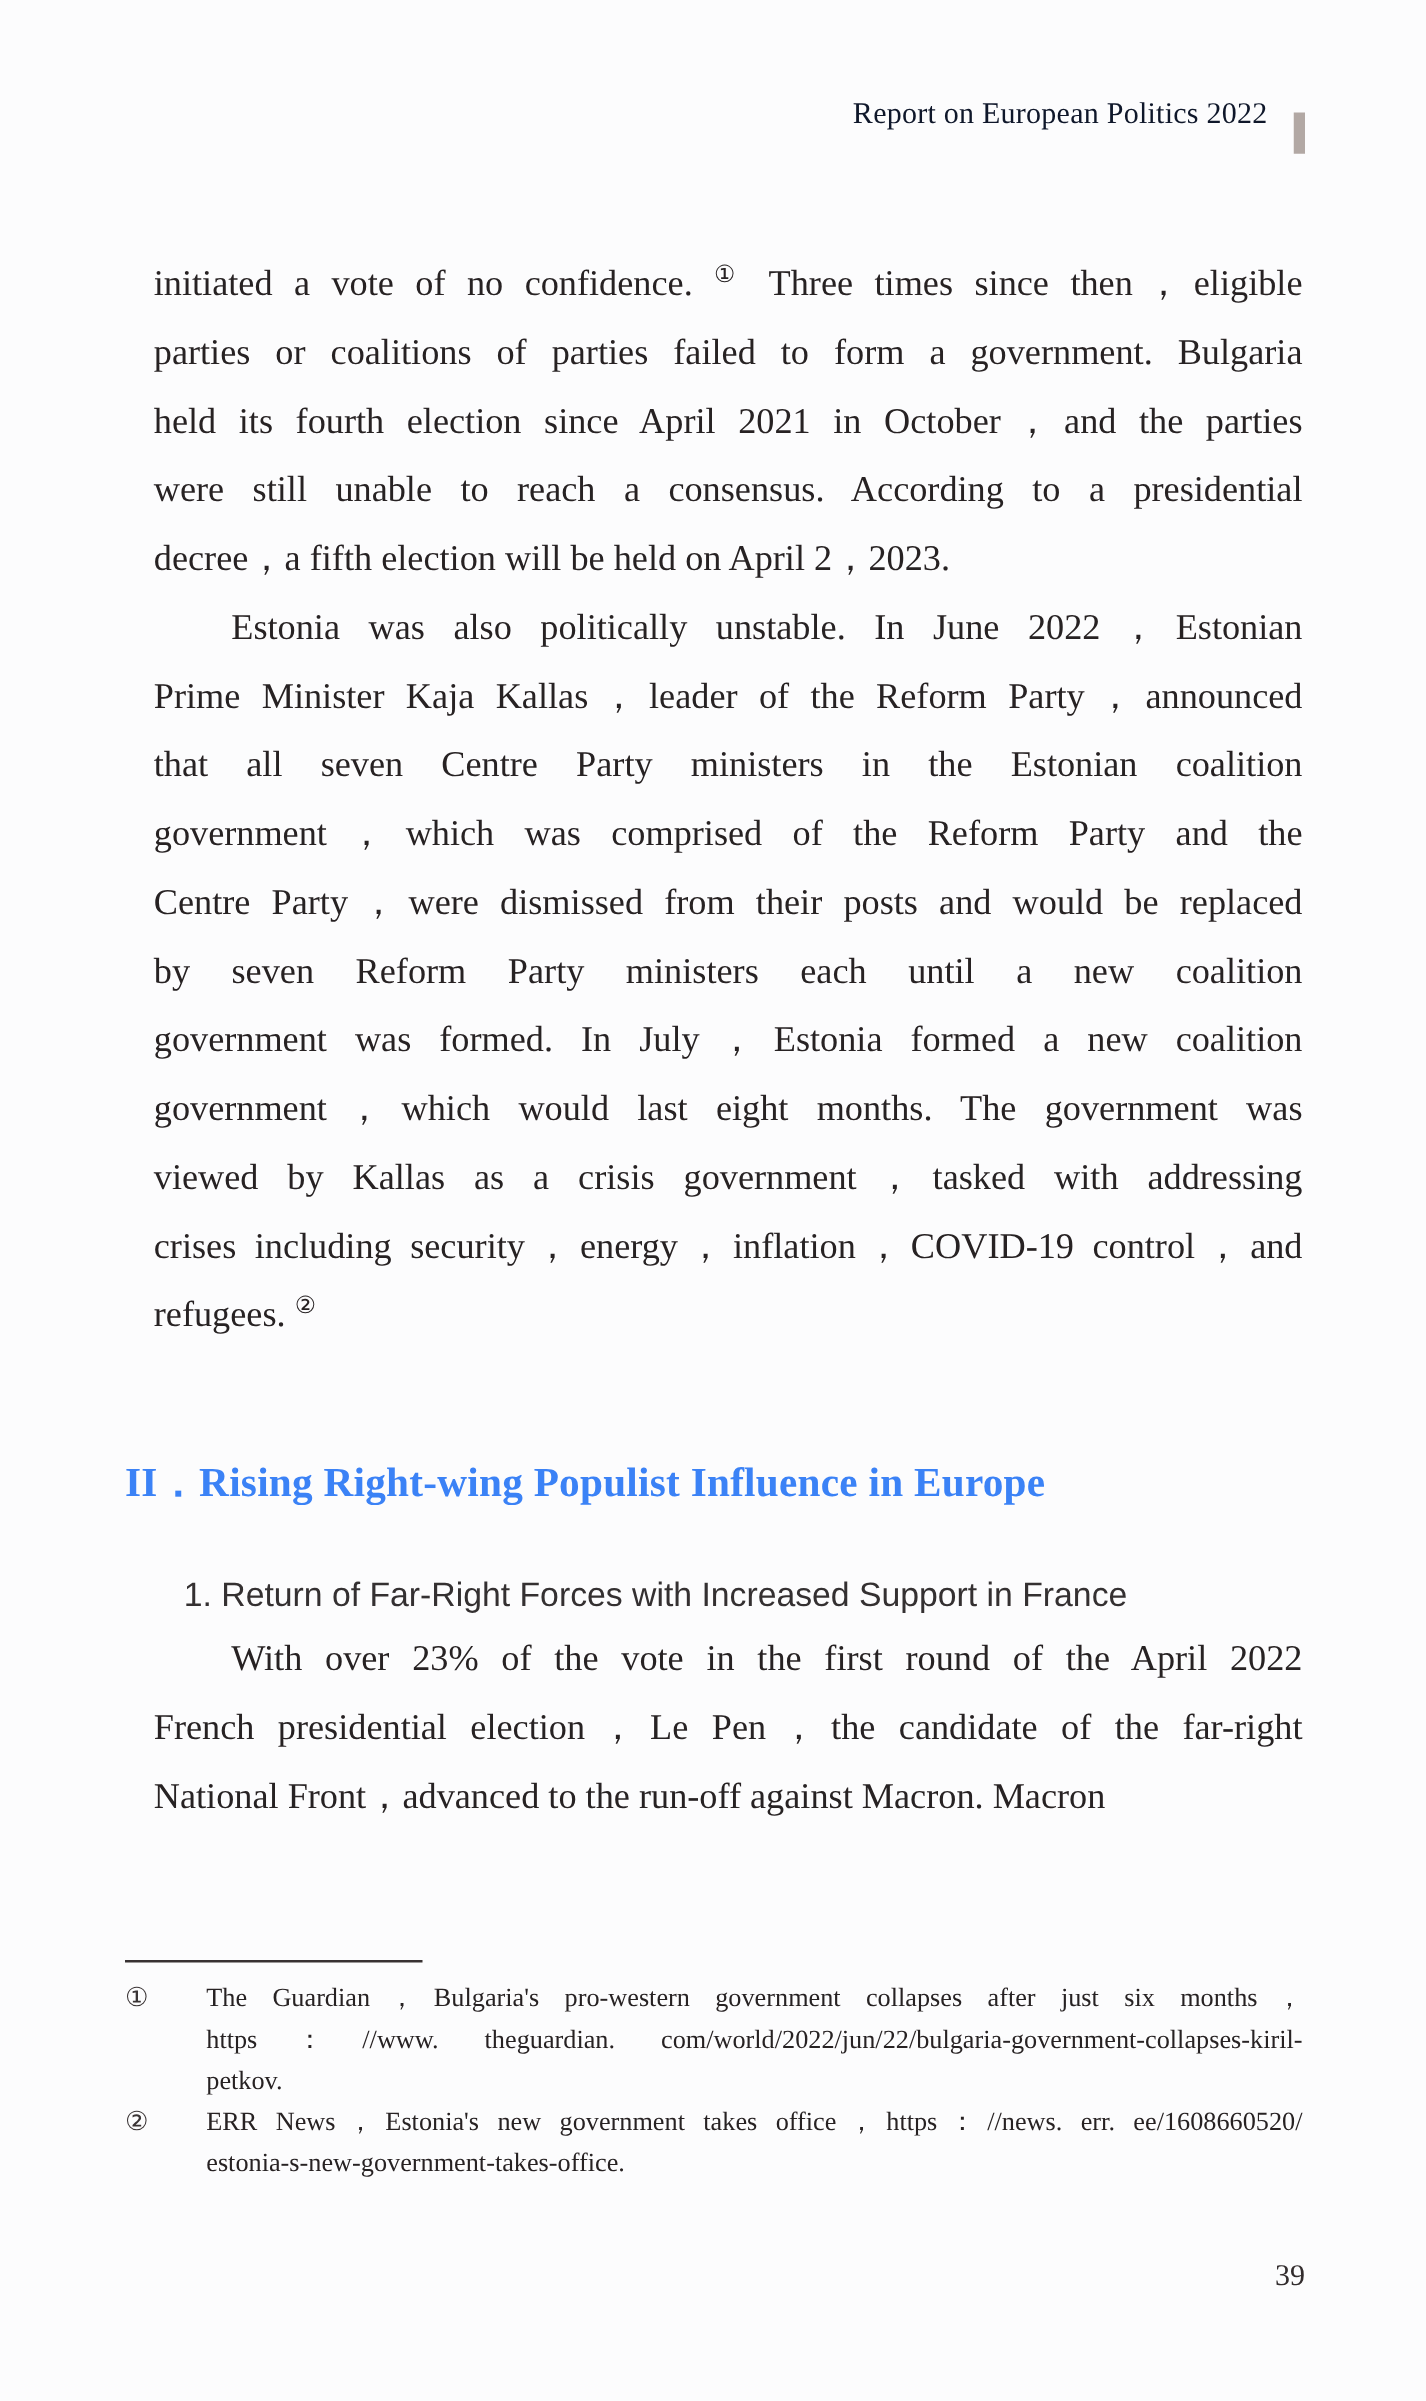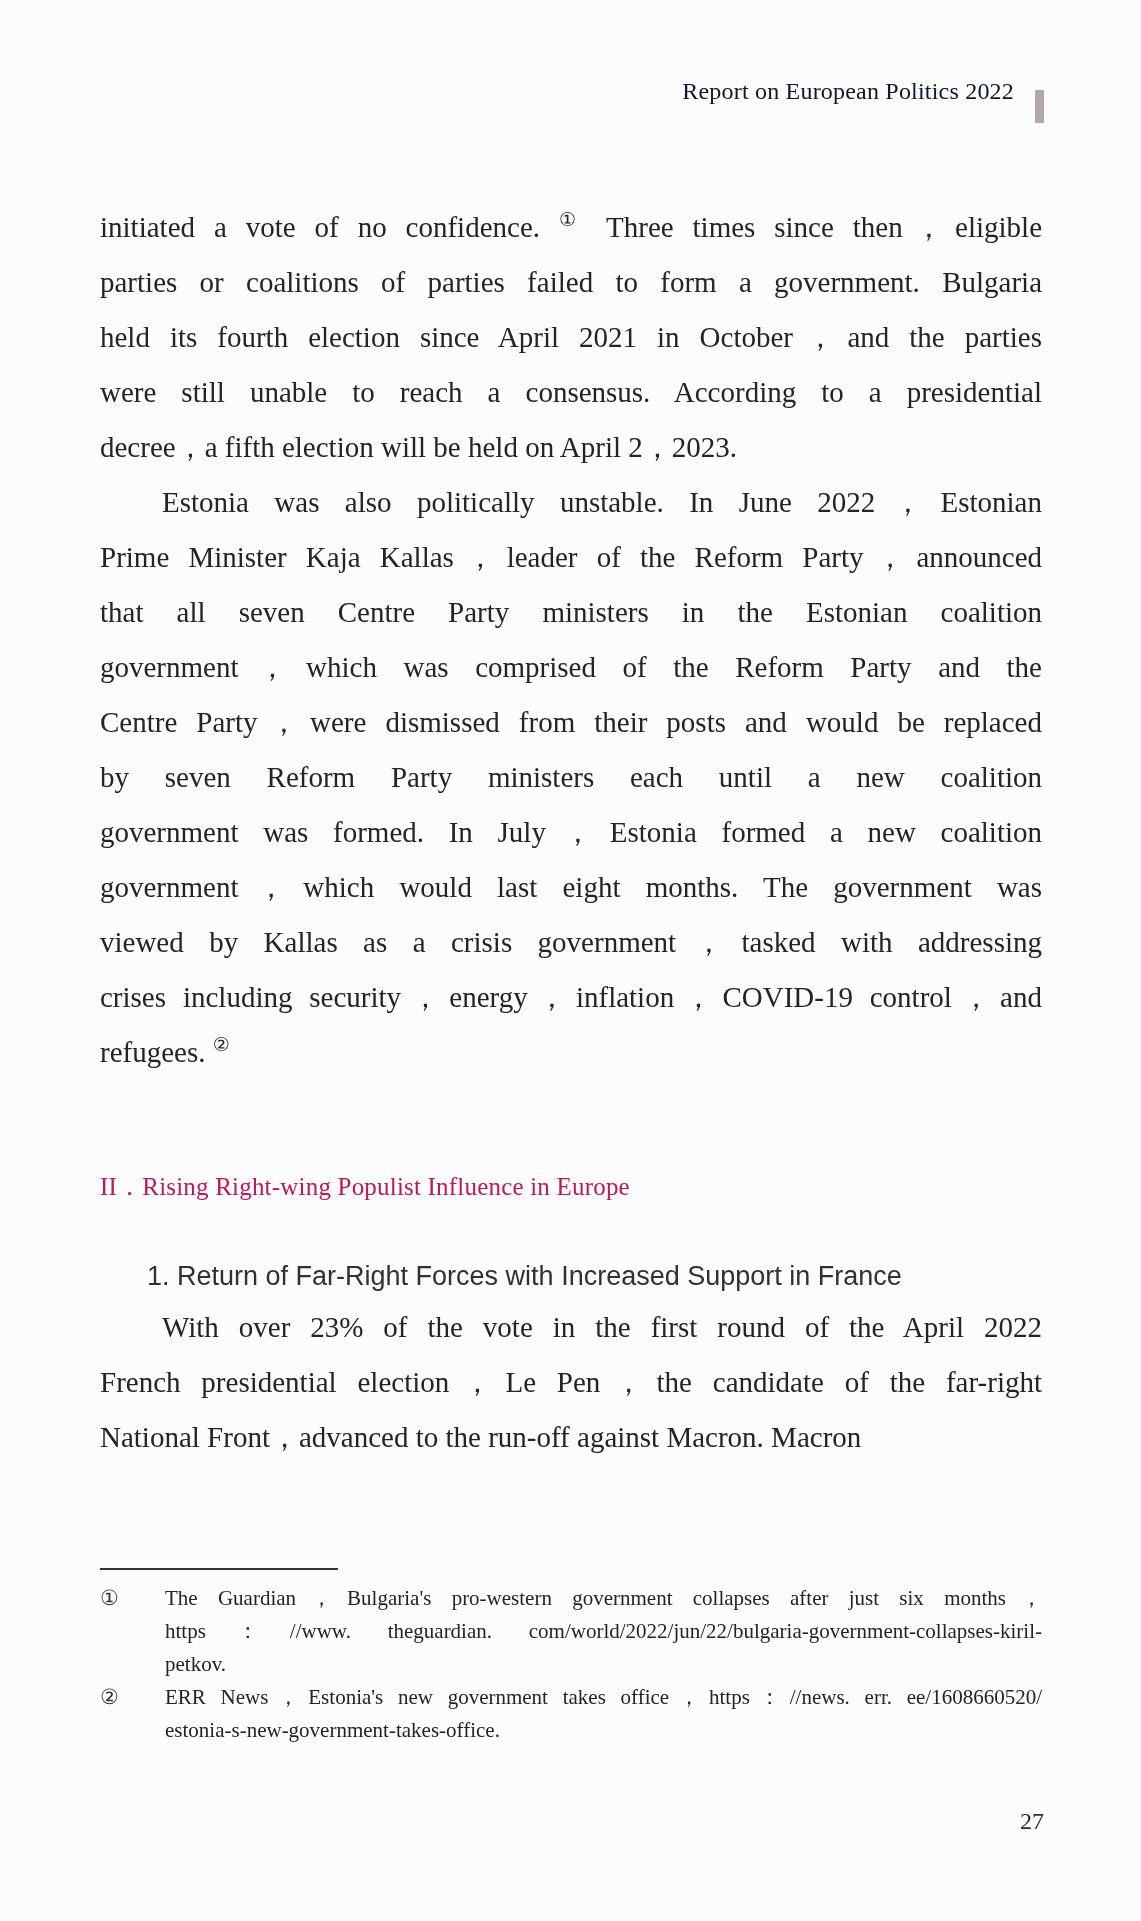--- a/index.html
+++ b/index.html
@@ -23,36 +23,37 @@
   .header-bar{
     width:9px;height:33px;margin-top:16px;background:#b2a8a4;
   }
 
   
   .textcol{position:absolute;left:100px;width:942px;}
   .bline{
     font-size:29px;line-height:55px;height:55px;
     text-align:justify;text-align-last:justify;
     white-space:normal;
+    margin-left:23px;
   }
   .bline.last{text-align-last:left;}
   .bline.indent{text-indent:62px;}
   sup.fnref{
     font-size:19px;line-height:0;vertical-align:super;
     letter-spacing:0;
   }
 
   .para-1{top:200px;}
   .para-2{top:475px;}
   .para-3{top:1300px;}
 
   
   .section-heading{
     position:absolute;left:100px;top:1165px;width:942px;
-    font-size:25px;line-height:44px;font-weight:normal;color:#be185d;
+    font-size:33px;line-height:44px;font-weight:bold;color:#3b82f6;
     letter-spacing:.2px;
   }
   
   .subsection-heading{
     position:absolute;left:147px;top:1258px;width:880px;
     font-family:"Liberation Sans","DejaVu Sans",sans-serif;
     font-size:27px;line-height:36px;font-weight:normal;color:#37split3233;
     color:#343031;
   }
 
@@ -128,15 +129,15 @@
         <div class="fline">https：//www. theguardian. com/world/2022/jun/22/bulgaria-government-collapses-kiril-</div>
         <div class="fline last">petkov.</div>
       </div>
       <div class="footnote">
         <span class="fnmark">②</span>
         <div class="fline">ERR News，Estonia's new government takes office，https：//news. err. ee/1608660520/</div>
         <div class="fline last">estonia-s-new-government-takes-office.</div>
       </div>
     </div>
 
-  <div class="page-number">27</div>
+  <div class="page-number">39</div>
 
 </div>
 
 </body></html>

